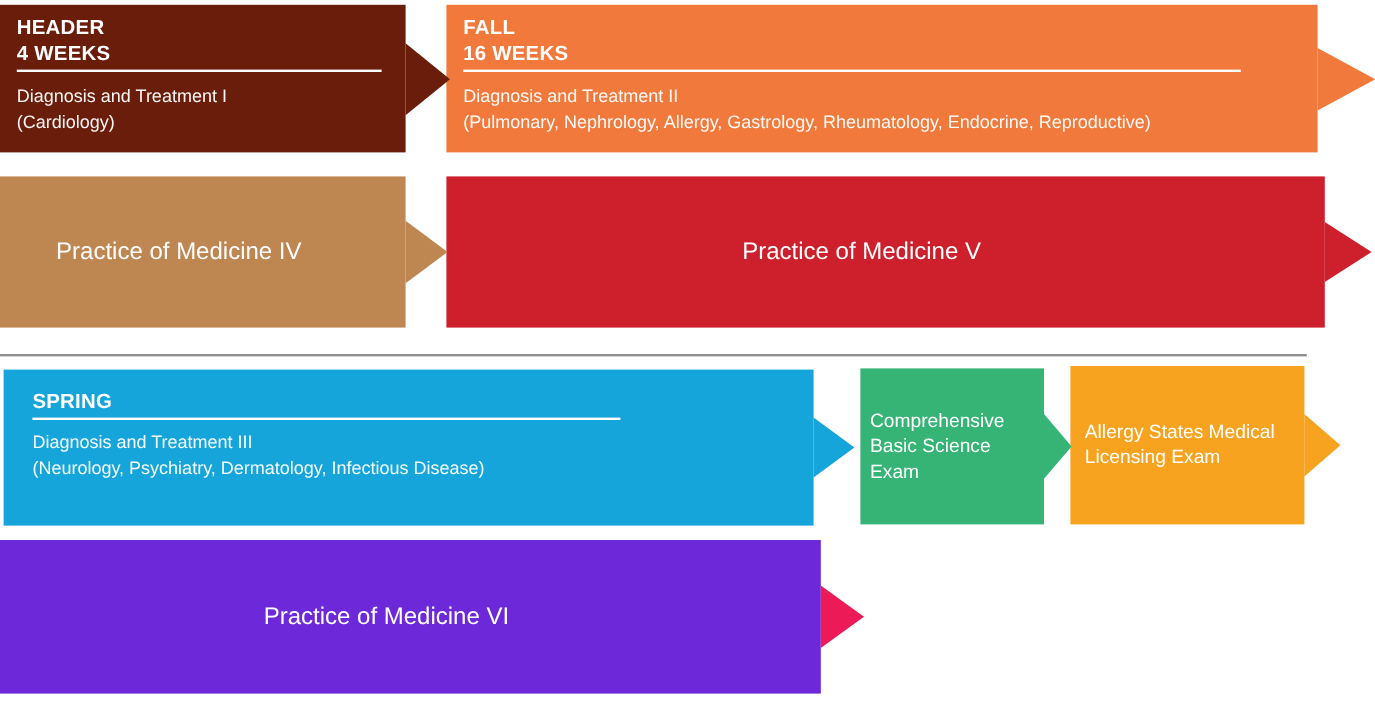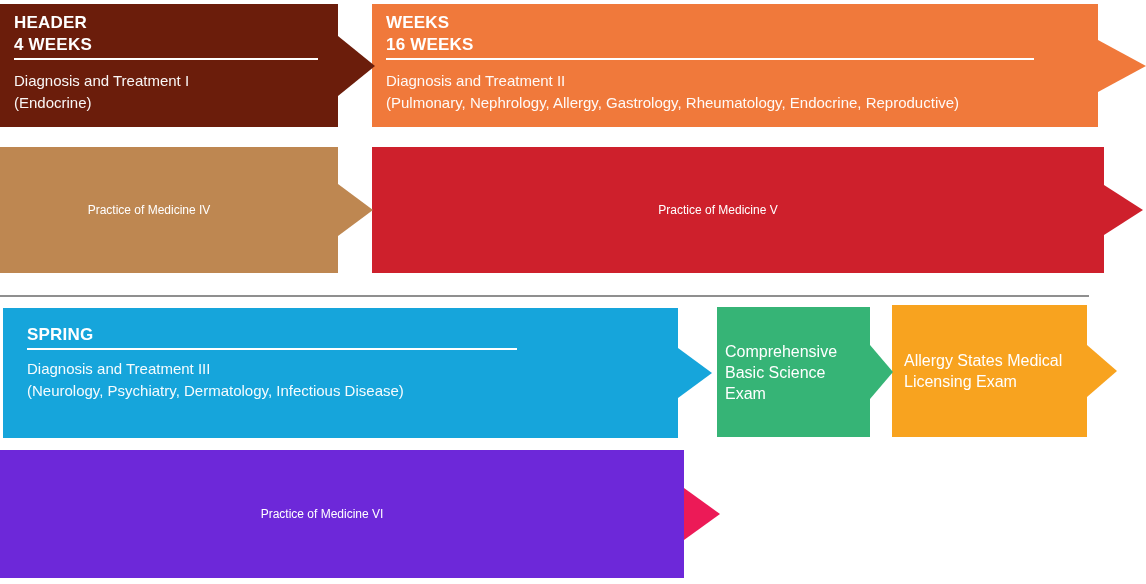--- a/index.html
+++ b/index.html
@@ -44,21 +44,21 @@
     line-height:22px;
     color:rgba(255,255,255,.96);
   }
   .hd-body.first{margin-top:10px;}
   
   .center-label{
     display:flex;
     align-items:center;
     justify-content:center;
     text-align:center;
-    font-size:12px;
+    font-size:20px;
     padding-right:40px;
   }
   
   .left-label{
     display:flex;
     align-items:center;
     font-size:16px;
     line-height:21px;
   }
   .divider{
@@ -70,26 +70,26 @@
 <body>
 
 <div id="canvas">
 
   <div class="block hd" style="left: 0px; top: 4px; width: 338px; height: 123px; background-color: rgb(107, 29, 11);">
     <div class="tip" style="right: -37px; border-width: 30px 0px 30px 37px; border-left-color: rgb(107, 29, 11);"></div>
     <div class="hd-title">HEADER</div>
     <div class="hd-title">4 WEEKS</div>
     <div class="hd-rule" style="width:304px;"></div>
     <div class="hd-body first">Diagnosis and Treatment I</div>
-    <div class="hd-body">(Endocrine)</div>
+    <div class="hd-body">(Cardiology)</div>
   </div>
 
   <div class="block hd" style="left: 372px; top: 4px; width: 726px; height: 123px; background-color: rgb(240, 121, 59);">
     <div class="tip" style="right: -48px; border-width: 26px 0px 26px 48px; border-left-color: rgb(240, 121, 59);"></div>
-    <div class="hd-title">WEEKS</div>
+    <div class="hd-title">FALL</div>
     <div class="hd-title">16 WEEKS</div>
     <div class="hd-rule" style="width:648px;"></div>
     <div class="hd-body first">Diagnosis and Treatment II</div>
     <div class="hd-body">(Pulmonary, Nephrology, Allergy,  Gastrology, Rheumatology, Endocrine, Reproductive)</div>
   </div>
 
   <div class="block center-label" style="left: 0px; top: 147px; width: 338px; height: 126px; background-color: rgb(190, 135, 81);">
     <div class="tip" style="right: -35px; border-width: 26px 0px 26px 35px; border-left-color: rgb(190, 135, 81);"></div>
     <span>Practice of Medicine IV</span>
   </div>

